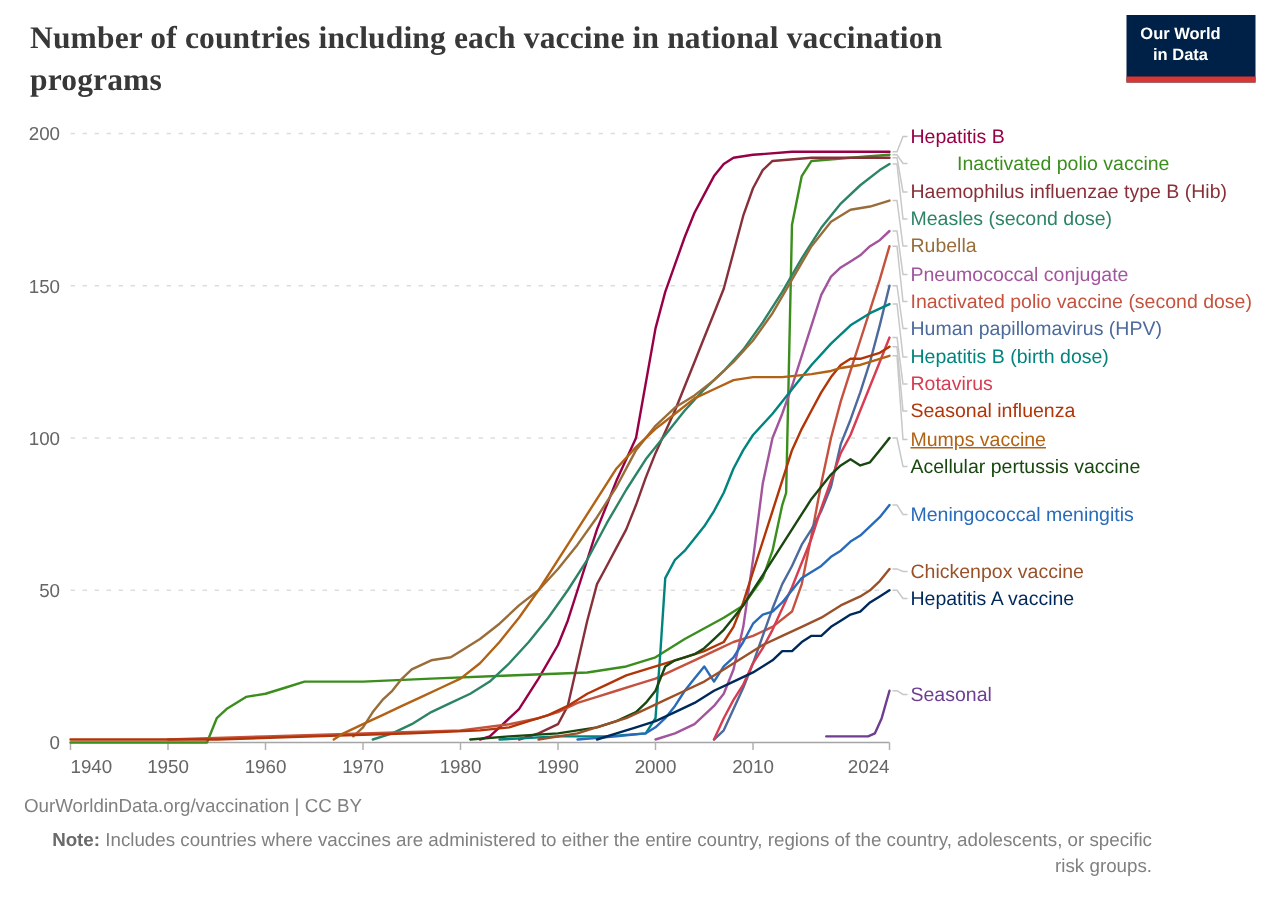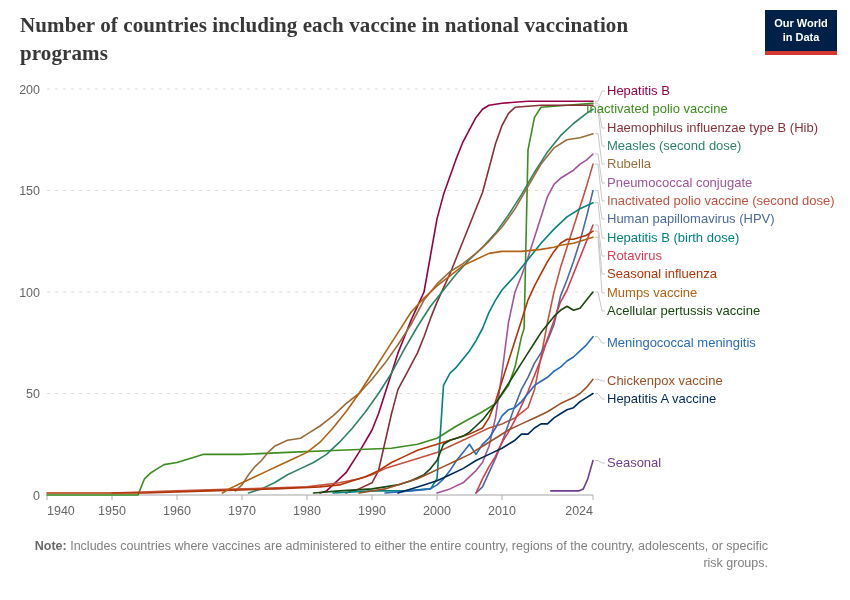--- a/index.html
+++ b/index.html
@@ -3,21 +3,21 @@
 <meta charset="utf-8">
 <style>
   html,body{margin:0;padding:0;background:#fff;}
   .frame{position:relative;width:850px;height:600px;background:#ffffff;overflow:hidden;
          font-family:"Liberation Sans",sans-serif;}
   .chart-title{position:absolute;left:16px;top:8px;width:700px;margin:4px;
          font-family:"Liberation Serif",serif;font-weight:700;font-size:21px;
          line-height:1.32;color:#383838;letter-spacing:.1px;}
   .owid-logo{position:absolute;right:13px;top:10px;width:64px;background:#002147;
          border-bottom:4px solid #D73732;color:#fff;text-align:center;
-         padding:7px 4px 6px 4px;font-size:11px;font-weight:700;line-height:1.25;}
+         padding:7px 18px 6px 4px;font-size:11px;font-weight:700;line-height:1.25;}
   .owid-logo span{display:block;}
   svg.plot{position:absolute;left:0;top:0;}
   .series-label{position:absolute;font-size:13px;line-height:15px;white-space:nowrap;cursor:pointer;}
   .footer{position:absolute;left:16px;right:16px;top:530px;font-size:12.5px;color:#808080;}
   .footer .row1{display:flex;justify-content:space-between;}
   .footer b{color:#6a6a6a;}
   .footer .note{margin-top:8px;width:752px;line-height:1.35;text-align:right;}
   .footer .link{color:#808080;cursor:pointer;text-decoration:none;}
 </style>
 </head>
@@ -90,38 +90,39 @@
       <polyline points="595,336.65999999999997 598,336.65999999999997 602,343 605,343" fill="none" stroke="#c8c8c8" stroke-width="1"></polyline>
       <polyline points="359.0,493.0 385.0,488.9 404.5,482.8 417.5,478.8 430.5,472.7 443.5,466.6 456.5,460.5 469.5,454.4 482.5,446.3 495.5,438.2 508.5,430.0 521.5,423.9 534.5,417.9 547.5,411.8 560.5,403.6 573.5,397.6 580.0,393.5 586.5,387.4 593.0,379.3" fill="none" stroke="#9A5129" stroke-width="1.6" stroke-linejoin="round" stroke-linecap="round"></polyline>
       <polyline points="595,379.29 598,379.29 602,381 605,381" fill="none" stroke="#c8c8c8" stroke-width="1"></polyline>
       <polyline points="398.0,493.0 411.0,488.9 424.0,484.9 437.0,480.8 450.0,474.7 463.0,468.6 476.0,460.5 489.0,454.4 502.0,448.3 515.0,440.2 521.5,434.1 528.0,434.1 534.5,428.0 541.0,423.9 547.5,423.9 554.0,417.9 560.5,413.8 567.0,409.7 573.5,407.7 580.0,401.6 586.5,397.6 593.0,393.5" fill="none" stroke="#00295B" stroke-width="1.6" stroke-linejoin="round" stroke-linecap="round"></polyline>
       <polyline points="595,393.5 598,393.5 602,399 605,399" fill="none" stroke="#c8c8c8" stroke-width="1"></polyline>
       <polyline points="550.8,490.9 578.7,490.9 583.3,488.9 587.8,478.8 593.0,460.5" fill="none" stroke="#6D3E91" stroke-width="1.6" stroke-linejoin="round" stroke-linecap="round"></polyline>
       <polyline points="595,460.49 598,460.49 602,463 605,463" fill="none" stroke="#c8c8c8" stroke-width="1"></polyline>
     </svg>
   <div id="label-layer">
       <div class="series-label" style="left: 607px; top: 83px; color: rgb(151, 0, 70);">Hepatitis B</div>
-      <div class="series-label" style="left: 586px; top: 101px; color: rgb(59, 142, 29);">Inactivated polio vaccine</div>
+      <div class="series-label" style="left: 638px; top: 101px; color: rgb(59, 142, 29);">Inactivated polio vaccine</div>
       <div class="series-label" style="left: 607px; top: 120px; color: rgb(136, 48, 57);">Haemophilus influenzae type B (Hib)</div>
       <div class="series-label" style="left: 607px; top: 138px; color: rgb(44, 132, 101);">Measles (second dose)</div>
       <div class="series-label" style="left: 607px; top: 156px; color: rgb(153, 109, 57);">Rubella</div>
       <div class="series-label" style="left: 607px; top: 175px; color: rgb(162, 85, 156);">Pneumococcal conjugate</div>
       <div class="series-label" style="left: 607px; top: 193px; color: rgb(196, 82, 62);">Inactivated polio vaccine (second dose)</div>
       <div class="series-label" style="left: 607px; top: 211px; color: rgb(76, 106, 156);">Human papillomavirus (HPV)</div>
       <div class="series-label" style="left: 607px; top: 230px; color: rgb(0, 132, 126);">Hepatitis B (birth dose)</div>
       <div class="series-label" style="left: 607px; top: 248px; color: rgb(215, 60, 80);">Rotavirus</div>
       <div class="series-label" style="left: 607px; top: 266px; color: rgb(177, 53, 7);">Seasonal influenza</div>
-      <div class="series-label" style="left: 607px; top: 285px; color: rgb(177, 98, 20);">Mumps vaccine</div>
+      <div class="series-label" style="left: 607px; top: 285px; color: rgb(177, 98, 20); text-decoration: underline;">Mumps vaccine</div>
       <div class="series-label" style="left: 607px; top: 303px; color: rgb(24, 71, 15);">Acellular pertussis vaccine</div>
       <div class="series-label" style="left: 607px; top: 335px; color: rgb(40, 107, 187);">Meningococcal meningitis</div>
       <div class="series-label" style="left: 607px; top: 373px; color: rgb(154, 81, 41);">Chickenpox vaccine</div>
       <div class="series-label" style="left: 607px; top: 391px; color: rgb(0, 41, 91);">Hepatitis A vaccine</div>
       <div class="series-label" style="left: 607px; top: 455px; color: rgb(109, 62, 145);">Seasonal</div>
     </div>
 
   <div class="footer">
     <div class="row1">
+      <div><span class="link">OurWorldinData.org/vaccination | CC BY</span></div>
     </div>
     <div class="note">
       <b>Note:</b><span> Includes countries where vaccines are administered to either the entire country, regions of the country, adolescents, or specific risk groups.</span>
     </div>
   </div>
 </div>
 
 </body></html>

